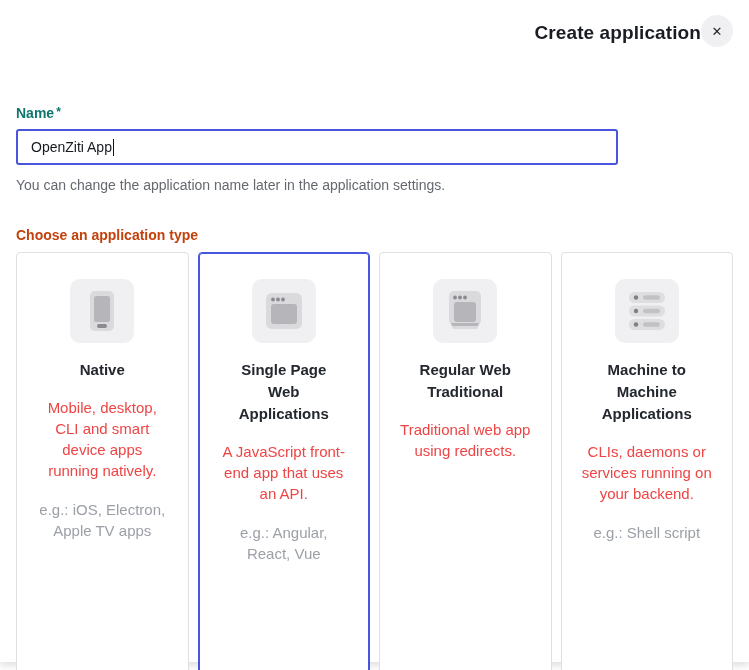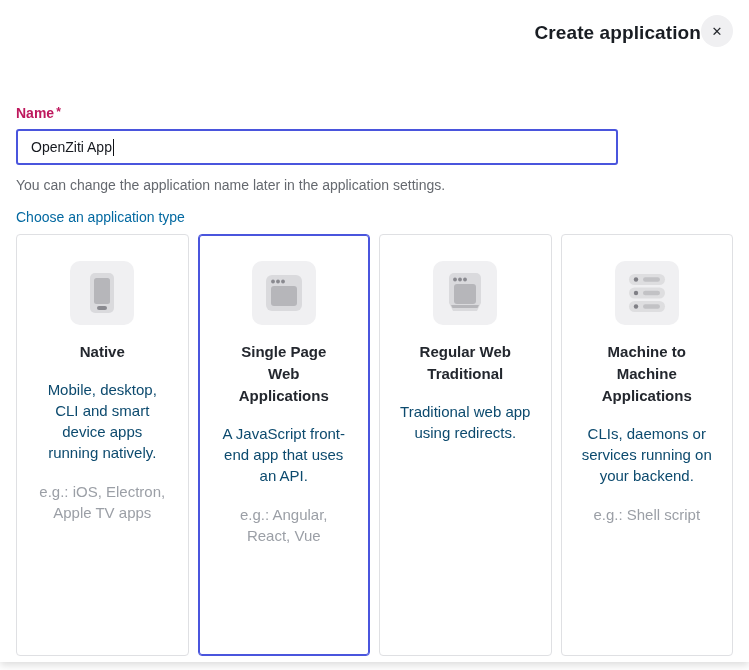--- a/index.html
+++ b/index.html
@@ -41,21 +41,21 @@
     font-size: 13px;
     color: #26292e;
     cursor: pointer;
     font-family: "Liberation Sans", sans-serif;
   }
   
   .name-field { margin-top: 50px; }
   .field-label {
     font-size: 14px;
     font-weight: 600;
-    color: #be185d;
+    color: #0f766e;
   }
   .required-marker { font-weight: 600; font-size: 12px; vertical-align: 2px; margin-left: 2px; }
   .textbox {
     margin-top: 8px;
     width: 602px;
     height: 36px;
     border: 2px solid var(--accent, #4a55dd);
     border-radius: 3px;
     display: flex;
     align-items: center;
@@ -70,24 +70,24 @@
     background: #101216;
     margin-left: 1px;
   }
   .helper-text {
     margin-top: 12px;
     font-size: 14px;
     color: #65696f;
   }
   
   .choose-label {
-    margin-top: 16px;
-    font-size: 14px;
-    font-weight: 400;
-    color: #0369a1;
+    margin-top: 34px;
+    font-size: 14px;
+    font-weight: 700;
+    color: #c2410c;
   }
   .card-grid {
     margin-top: 9px;
     display: grid;
     grid-template-columns: repeat(4, 1fr);
     gap: 9px;
   }
   .card {
     height: 422px;
     background: #fff;
@@ -114,21 +114,21 @@
     font-size: 15px;
     font-weight: 600;
     line-height: 22px;
     color: #23272e;
   }
   .card-desc {
     margin: 16px auto 0;
     max-width: 132px;
     font-size: 15px;
     line-height: 21px;
-    color: #0c4a6e;
+    color: #ef4444;
   }
   .card-example {
     margin: 18px auto 0;
     max-width: 135px;
     font-size: 15px;
     line-height: 21px;
     color: #9b9fa6;
   }
   
   .modal-footer {

